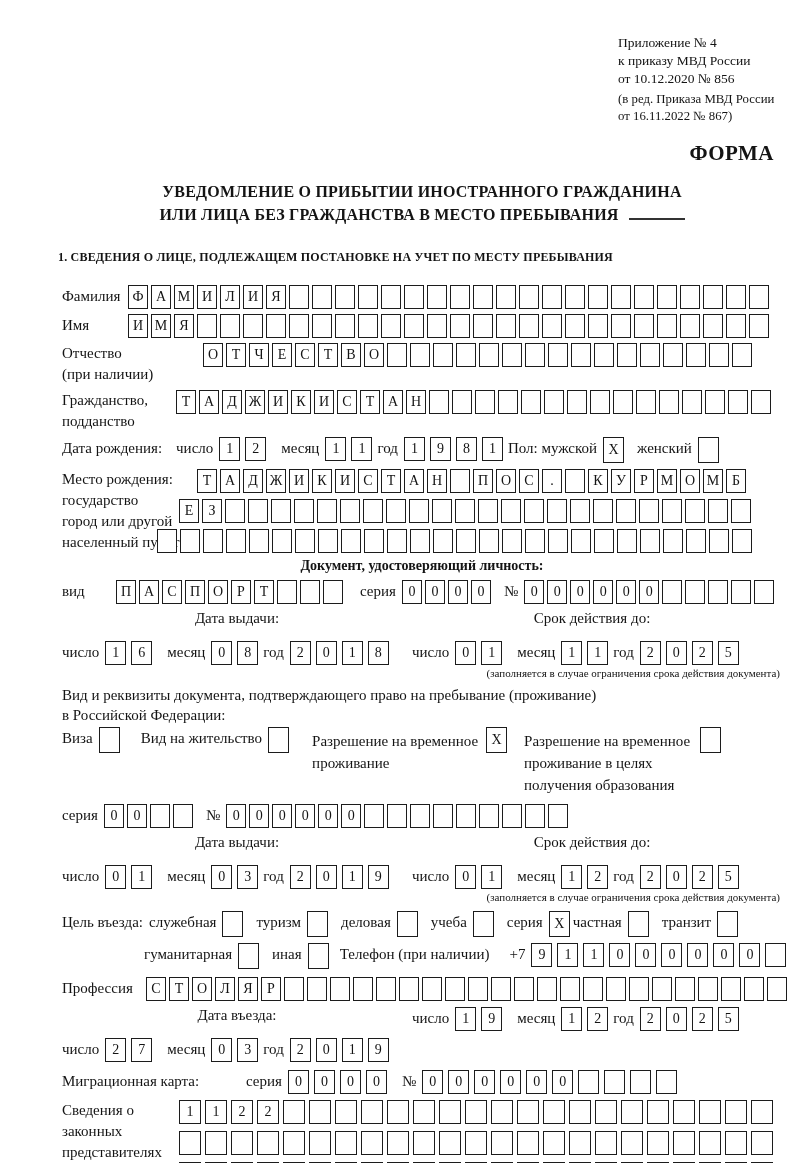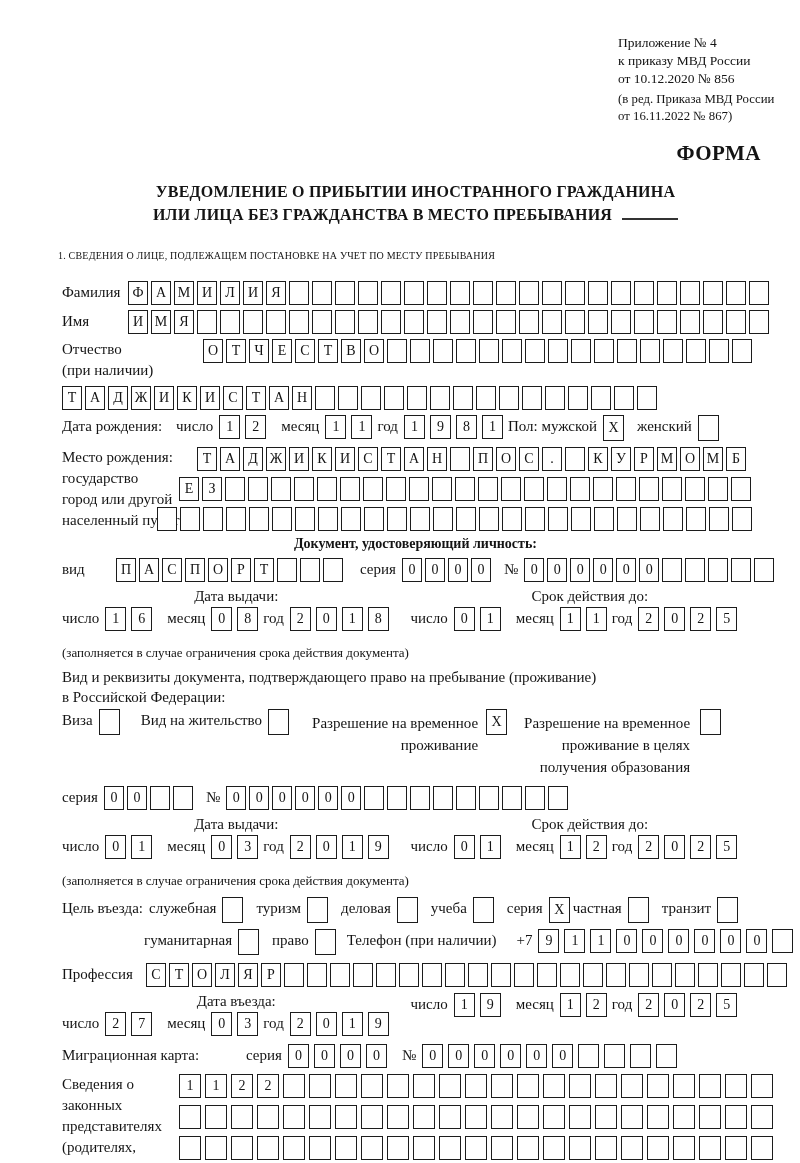--- a/index.html
+++ b/index.html
@@ -1,53 +1,53 @@
 <!DOCTYPE html>
 <html><head>
 <meta charset="utf-8">
 <style>
   html,body{margin:0;padding:0;background:#fff;}
   body{width:800px;height:1163px;overflow:hidden;color:#141414;
        font-family:"Liberation Serif","DejaVu Serif",serif;font-size:15px;}
-  .page{box-sizing:border-box;width:800px;height:1163px;padding:34px 31px 14px 62px;}
+  .page{box-sizing:border-box;width:800px;height:1163px;padding:34px 18px 14px 62px;}
 
   
   .boxrow{display:inline-flex;flex-shrink:0;}
   .box{box-sizing:border-box;width:20px;height:24px;border:1.6px solid #1c1c1c;margin-right:3px;
        display:flex;align-items:center;justify-content:center;font-size:14px;flex-shrink:0;background:#fff;}
   .dates .box{width:21px;margin-right:5px;}
   .wide .box{width:22px;margin-right:4px;}
   .cb .box{width:21px;height:26px;}
 
   .frow{display:flex;align-items:flex-start;margin-bottom:5px;}
   .lbl{flex-shrink:0;padding-top:3px;}
   .lblcol{flex-shrink:0;line-height:21px;}
   .boxcol{display:flex;flex-direction:column;gap:6px;}
 
   .hdr-right{margin-left:556px;width:216px;font-size:13.5px;line-height:18px;}
   .hdr-right .edition{font-size:12.8px;margin-top:3px;line-height:17px;}
   .form-label{text-align:right;font-weight:bold;font-size:21px;letter-spacing:.5px;margin:16px 8px 0 0;}
 
   .title{text-align:center;font-weight:bold;font-size:16px;line-height:23px;margin-top:14px;letter-spacing:.2px;}
   .blank-line{display:inline-block;width:56px;border-bottom:2px solid #333;margin-left:10px;}
-  .sec-heading{font-weight:normal;font-size:10px;margin:24px 0 20px -4px;letter-spacing:.2px;}
+  .sec-heading{font-weight:bold;font-size:12px;margin:24px 0 20px -4px;letter-spacing:.2px;}
 
   .sub{padding-top:3px;margin-right:6px;flex-shrink:0;}
   .gap-l{margin-left:10px;}
   .center-bold{text-align:center;font-weight:bold;font-size:14px;margin:4px 0 6px 0;}
 
   .datepair{display:flex;margin-top:6px;}
-  .dategroup{display:flex;flex-direction:column;}
+  .dategroup{display:flex;flex-direction:column;gap:12px;}
   .dg1{width:350px;}
   .dg2{width:360px;}
   .dg-head{text-align:center;margin-bottom:2px;}
   .dg-row{display:flex;align-items:flex-start;}
-  .note{font-size:13px;margin:14px 2px 8px 0;}
-
-  .optcol{text-align:right;line-height:22px;padding-top:3px;}
+  .note{font-size:11px;text-align:right;margin:2px 2px 8px 0;}
+
+  .optcol{text-align:left;line-height:22px;padding-top:3px;}
   .plain{margin-bottom:3px;font-family:Liberation Serif, serif;}
 </style>
 </head>
 <body>
 
 <div class="page">
 
   <div class="hdr-right">
     <div>Приложение № 4</div>
     <div>к приказу МВД России</div>
@@ -163,20 +163,24 @@
         <span class="box"></span>
         <span class="box"></span>
         <span class="box"></span>
         <span class="box"></span>
         <span class="box"></span>
         <span class="box"></span>
       </span>
   </div>
 
   <div class="frow">
+    <div class="lblcol" style="width:114px">
+      <div>Гражданство,</div>
+      <div>подданство</div>
+    </div>
     <span class="boxrow">
         <span class="box">Т</span>
         <span class="box">А</span>
         <span class="box">Д</span>
         <span class="box">Ж</span>
         <span class="box">И</span>
         <span class="box">К</span>
         <span class="box">И</span>
         <span class="box">С</span>
         <span class="box">Т</span>
@@ -541,21 +545,21 @@
     <span class="sub gap-l">транзит</span>
     <span class="boxrow cb">
         <span class="box"></span>
       </span>
   </div>
   <div class="frow" style="margin-left:82px;margin-top:6px">
     <span class="sub">гуманитарная</span>
     <span class="boxrow cb">
         <span class="box"></span>
       </span>
-    <span class="sub gap-l">право</span>
+    <span class="sub gap-l">иная</span>
     <span class="boxrow cb">
         <span class="box"></span>
       </span>
     <span class="sub" style="margin-left:8px">Телефон (при наличии)</span>
     <span class="sub" style="margin-left:14px">+7</span>
     <span class="boxrow dates">
         <span class="box">9</span>
         <span class="box">1</span>
         <span class="box">1</span>
         <span class="box">0</span>

